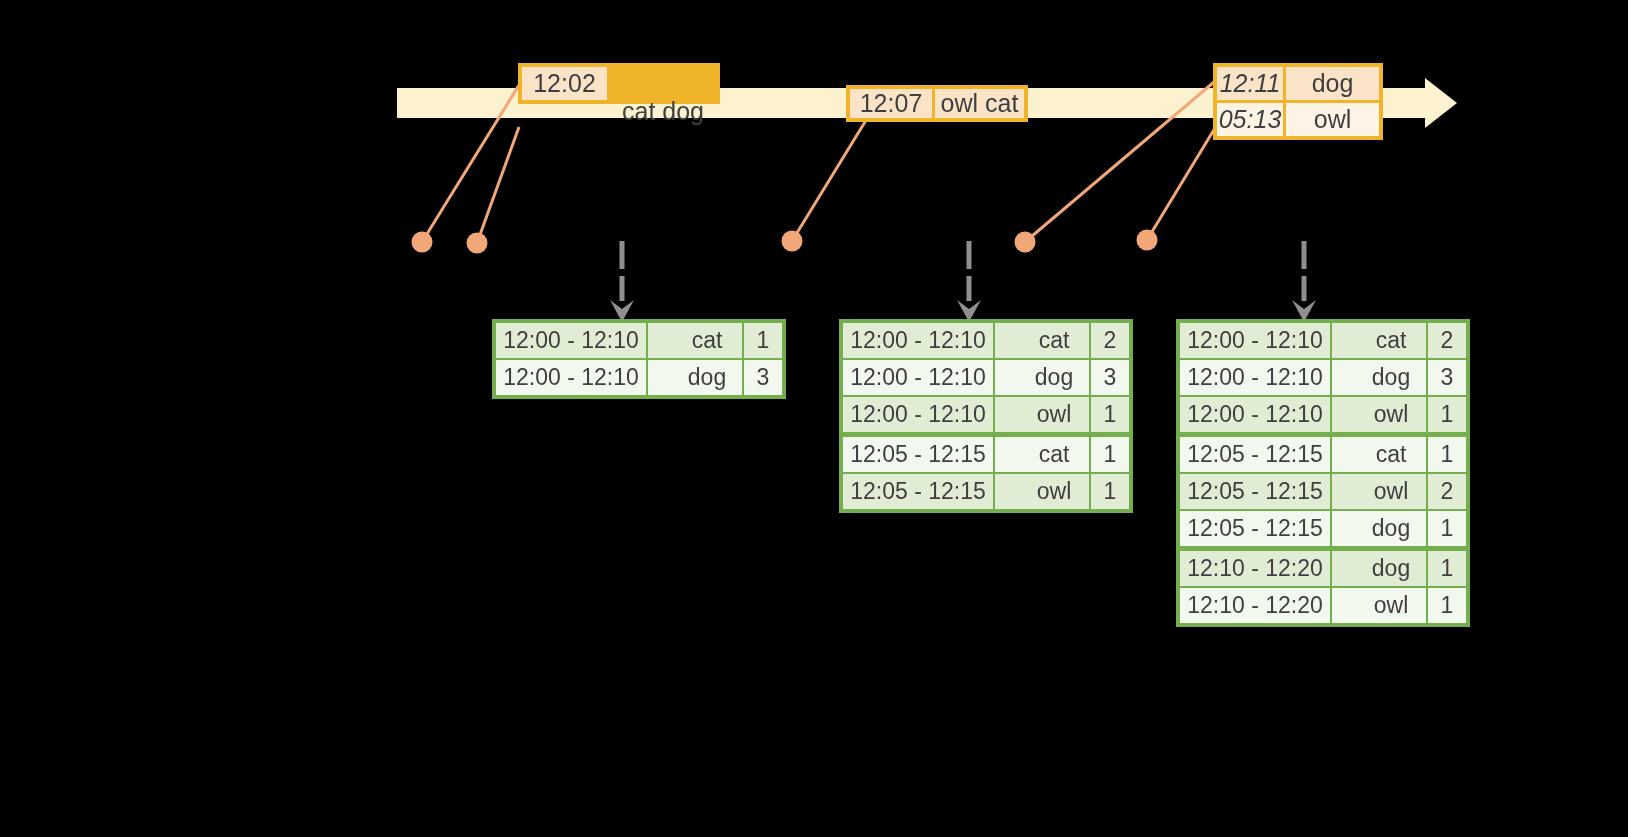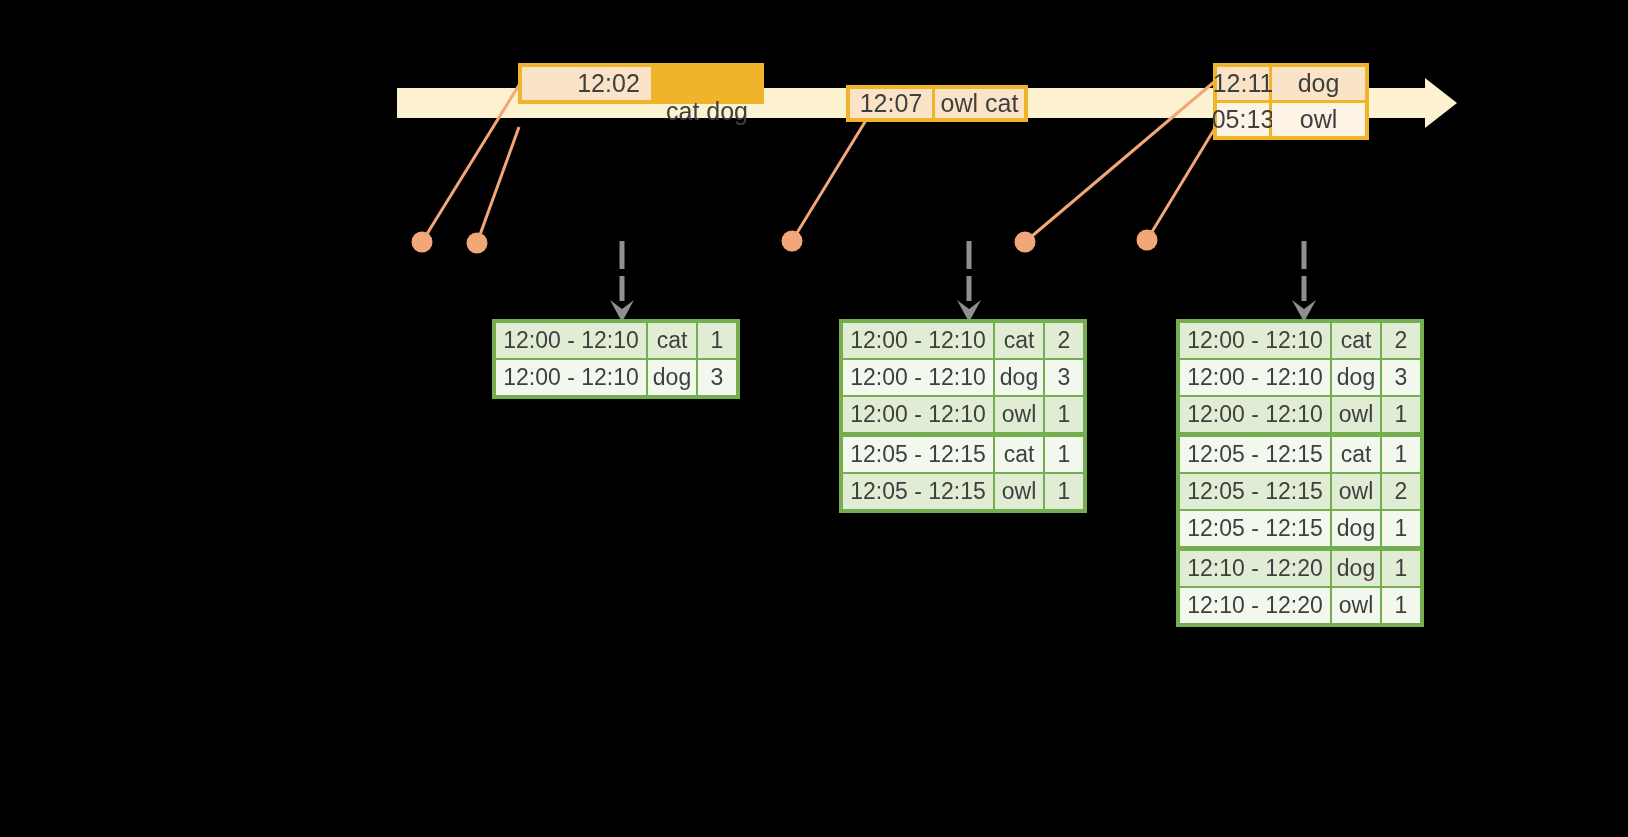--- a/index.html
+++ b/index.html
@@ -31,34 +31,34 @@
   .etable{position:absolute;background:var(--event-border);padding:4px;display:flex;flex-direction:column;gap:3px;box-sizing:content-box;}
   .erow{display:flex;gap:3px;}
   .ecell{display:flex;align-items:center;justify-content:center;color:var(--text);font-size:25px;}
   .erow.dark .ecell{background:var(--event-row-dark);}
   .erow.light .ecell{background:var(--event-row-light);}
   .et1{left:518px;top:63px;}
   .et2{left:846px;top:85px;}
   .et3{left:1213px;top:63px;}
   .et1 .erow,.et3 .erow{height:33px;}
   .et2 .erow{height:29px;}
-  .et1 .c-time{width:85px;padding-left:44px;}  .et1 .c-words{width:106px;margin-top:44px;}
+  .et1 .c-time{width:85px;}  .et1 .c-words{width:106px;margin-top:44px;}
   .et2 .c-time{width:82px;}  .et2 .c-words{width:89px;}
-  .et3 .c-time{width:52px;}  .et3 .c-words{width:93px;}
+  .et3 .c-time{width:66px;font-style:italic;}  .et3 .c-words{width:93px;}
 
   
   .gtable{position:absolute;background:var(--result-border);padding:4px;display:flex;flex-direction:column;text-align:center;}
   .grow{display:flex;gap:2px;margin-top:2px;}
   .grow:first-child{margin-top:0;}
   .grow.group-start{margin-top:5px;}
   .gcell{height:35px;display:flex;align-items:center;justify-content:center;color:var(--text);font-size:23px;}
   .grow.dark .gcell{background:var(--result-row-dark);}
   .grow.light .gcell{background:var(--result-row-light);}
   .c-window{width:150px;}
-  .c-word{width:48px;}
+  .c-word{width:70px;padding-left:24px;}
   .c-count{width:38px;}
   .gt1{left:492px;top:319px;}
   .gt2{left:839px;top:319px;}
   .gt3{left:1176px;top:319px;}
 </style>
 </head>
 <body>
 
 <div class="canvas">
 

